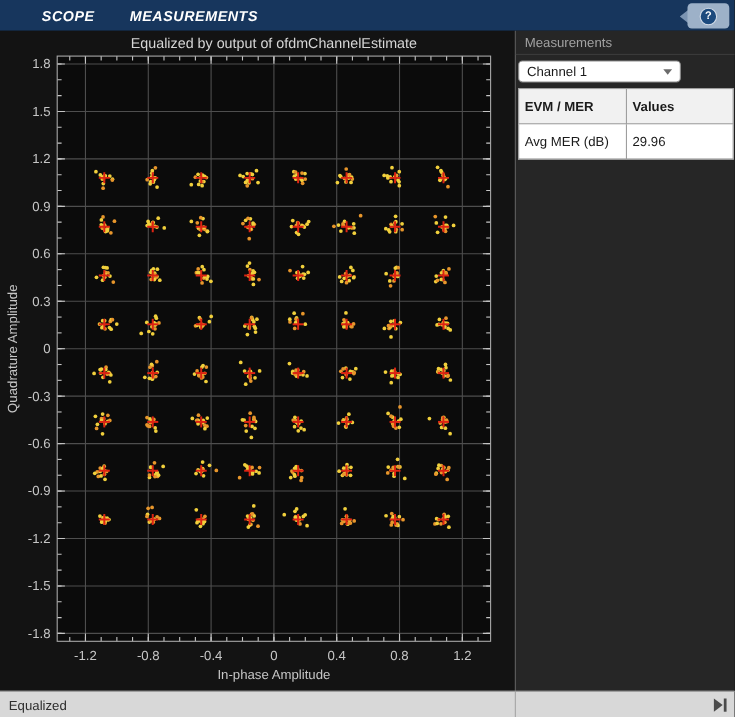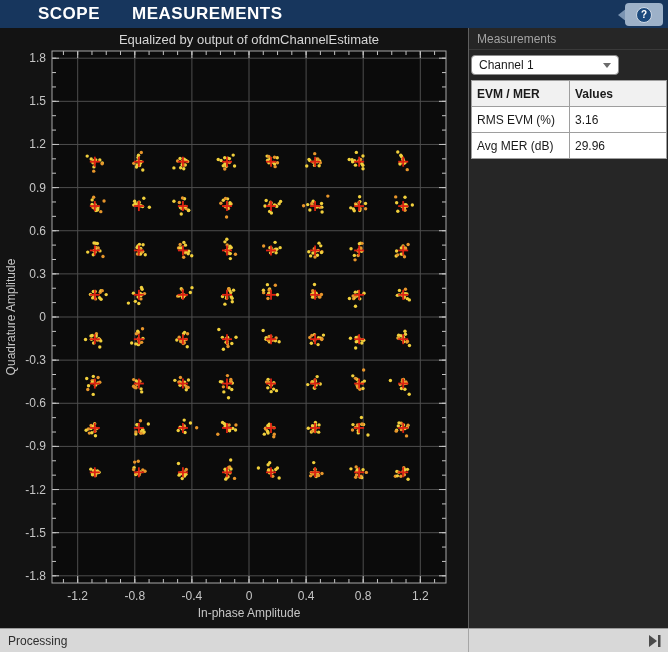--- a/index.html
+++ b/index.html
@@ -7,22 +7,22 @@
   .app {
     position:relative; width:668px; height:652px; overflow:hidden;
     font-family:"Liberation Sans", sans-serif; background:#131313;
   }
   
   .toolbar {
     position:absolute; top:0; left:0; width:668px; height:28px;
     background:#17365d; display:flex; align-items:center;
   }
   .tab {
-    color:#ffffff; font-size:17px; font-weight:700; letter-spacing:.5px;
-    height:100%; display:flex; align-items:center; padding:0 16px; cursor:default;
+    color:#ffffff; font-size:13px; font-weight:700; letter-spacing:.5px;
+    height:100%; display:flex; align-items:center; padding:0 16px; cursor:default;font-style:italic;
   }
   .tab:first-child { margin-left:22px; }
   .help-wrap { position:absolute; right:5px; top:3px; display:flex; align-items:center; height:23px; }
   .collapse-arrow {
     width:0; height:0; border-top:7px solid transparent; border-bottom:7px solid transparent;
     border-right:9px solid #7b94b2; margin-right:-2px;
   }
   .help-btn {
     width:38px; height:23px; background:#9db1c8; border-radius:4px;
     display:flex; align-items:center; justify-content:center;
@@ -48,21 +48,21 @@
     border:1px solid #8c8c8c; border-radius:4px; display:flex; align-items:center;
     justify-content:space-between; padding:8px 7px; font-size:12px; color:#1a1a1a; cursor:default;
   }
   .dd-arrow {
     width:0; height:0; border-left:4px solid transparent; border-right:4px solid transparent;
     border-top:5px solid #6b6b6b;
   }
   table.meas { border-collapse:collapse; margin-left:2px; width:196px; background:#ffffff;
     font-size:12px; color:#1a1a1a; }
   table.meas th, table.meas td {
-    border:1px solid #9e9e9e; text-align:left; padding:3px 5px; height:26px;
+    border:1px solid #9e9e9e; text-align:left; padding:3px 5px; height:32px;
     white-space:nowrap; overflow:hidden;
   }
   table.meas th { background:#f1f1f1; font-weight:700; }
   table.meas td.val, table.meas th.val { width:97px; }
   
   .status-bar {
     position:absolute; bottom:0; left:0; width:668px; height:24px;
     background:#d8d8d8; border-top:1px solid #9a9a9a;
     display:flex; align-items:center; font-size:12px; color:#2d2d2d; padding-left:8px;
   }
@@ -1208,33 +1208,29 @@
     </div>
     <table class="meas">
       <thead>
           <tr id="meas-head">
             <th>EVM / MER</th>
             <th class="val">Values</th>
           </tr>
         </thead>
       <tbody id="meas-body">
           <tr>
-            <td>RMS EVM (%)</td>
-            <td class="val">3.16</td>
-          </tr>
-          <tr>
             <td>Avg MER (dB)</td>
             <td class="val">29.96</td>
           </tr>
         </tbody>
     </table>
   </div>
 
   <div class="status-bar">
-    <span>Processing</span>
+    <span>Equalized</span>
     <div class="status-divider"></div>
     <svg class="skip-icon" width="14" height="14">
       <polygon points="1,1 9,7 1,13" fill="#4b4b4b"></polygon>
       <rect x="10" y="1" width="2.5" height="12" fill="#4b4b4b"></rect>
     </svg>
   </div>
 
 </div>
 
 </body></html>

